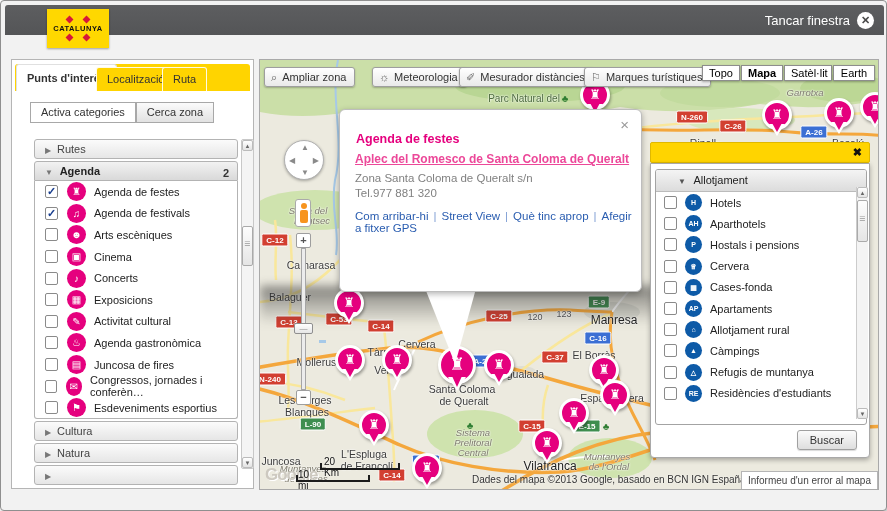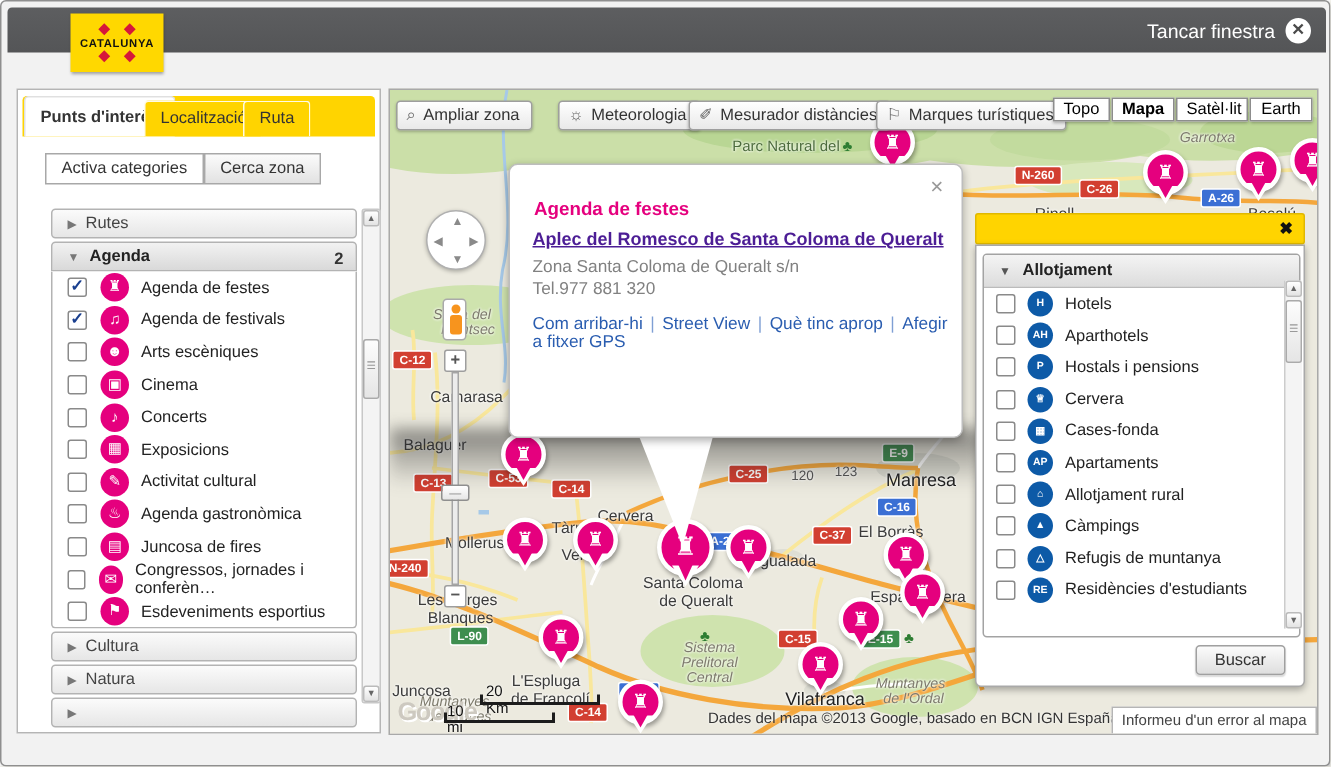--- a/index.html
+++ b/index.html
@@ -95,21 +95,21 @@
             background:linear-gradient(to bottom, rgba(40,40,40,.55), rgba(40,40,40,0) 75%);
             filter:blur(5px); }
   .popup { position:absolute; left:79px; top:49px; width:303px; height:183px; background:#fff;
            border:1px solid #bdbdbd; border-radius:6px; z-index:10;
            box-shadow:0 2px 6px rgba(0,0,0,.3); }
   .popup-tail { position:absolute; left:158px; top:230px; width:64px; height:74px; z-index:10;
            background:#fff; clip-path:polygon(12% 0, 90% 0, 58% 100%);
            filter:drop-shadow(-2px 2px 2px rgba(0,0,0,.25)); }
   .popup .x { position:absolute; right:12px; top:6px; color:#9a9a9a; font-size:15px; cursor:pointer; }
   .popup .cat { position:absolute; left:16px; top:22px; color:#e5007e; font-weight:bold; font-size:12.5px; }
-  .popup .ttl { position:absolute; left:15px; top:42px; color:#4c1d95; font-weight:bold; font-size:12px;
+  .popup .ttl { position:absolute; left:15px; top:42px; color:#ec4899; font-weight:bold; font-size:12px;
                 text-decoration:underline; cursor:pointer; }
   .popup .adr { position:absolute; left:15px; top:62px; color:#818181; font-size:11.5px; }
   .popup .tel { position:absolute; left:15px; top:77px; color:#818181; font-size:11.5px; }
   .popup .links { position:absolute; left:15px; top:100px; font-size:11.5px; color:#2a5db0; }
   .popup .links a { color:#2a5db0; text-decoration:none; cursor:pointer; }
   .popup .links .sep { color:#7f9fd4; margin:0 5px; }
 
   .mtool { position:absolute; top:7px; height:20px; background:linear-gradient(#ffffff,#e9e9e9);
            border:1px solid #9e9e9e; border-radius:3px; box-shadow:0 1px 2px rgba(0,0,0,.25);
            font-size:11px; color:#333; line-height:18px; padding:0 8px 0 6px; z-index:12; cursor:pointer; }
@@ -141,21 +141,21 @@
   
   .rpanel { position:absolute; left:390px; top:82px; width:220px; height:316px; z-index:14; }
   .rp-yellow { position:absolute; left:0; top:0; width:220px; height:21px; background:#ffd400;
                border:1px solid #e0b800; border-radius:2px; }
   .rp-yellow .x { position:absolute; right:7px; top:3px; font-size:11px; font-weight:bold; color:#111; cursor:pointer; }
   .rp-body { position:absolute; left:0; top:21px; width:220px; height:295px; background:#fff;
              border:1px solid #a9a9a9; border-radius:0 0 4px 4px; box-shadow:0 2px 5px rgba(0,0,0,.3); }
   .rp-box { position:absolute; left:4px; top:5px; width:212px; height:256px; background:#fff;
             border:1px solid #a3a3a3; border-radius:3px; overflow:hidden; }
   .rp-acc { height:22px; background:linear-gradient(#f4f4f4,#dcdcdc); border-bottom:1px solid #bbb;
-            font-size:11px; font-weight:bold; color:#222; line-height:21px; padding-left:10px; cursor:pointer; }
+            font-size:11px; font-weight:normal; color:#222; line-height:21px; padding-left:22px; cursor:pointer; }
   .rp-acc .arr { display:inline-block; width:13px; color:#555; font-size:8px; }
   .rp-row { position:relative; height:21.2px; display:flex; align-items:center; cursor:pointer; }
   .rp-row .cb { margin-left:8px; }
   .bic { width:17px; height:17px; margin-left:8px; background:#0d5aa7; border-radius:50%;
          color:#fff; font-size:7px; font-weight:bold; line-height:17px; text-align:center; }
   .rp-row .lbl { margin-left:8px; font-size:11px; color:#222; }
   .rp-scroll { position:absolute; right:1px; top:23px; width:12px; height:232px; background:#f4f4f4;
                border-left:1px solid #ccc; }
   .rp-scroll .sa { position:absolute; left:0; width:11px; height:11px; font-size:6px; color:#666;
                text-align:center; line-height:11px; background:linear-gradient(#fff,#e3e3e3);

